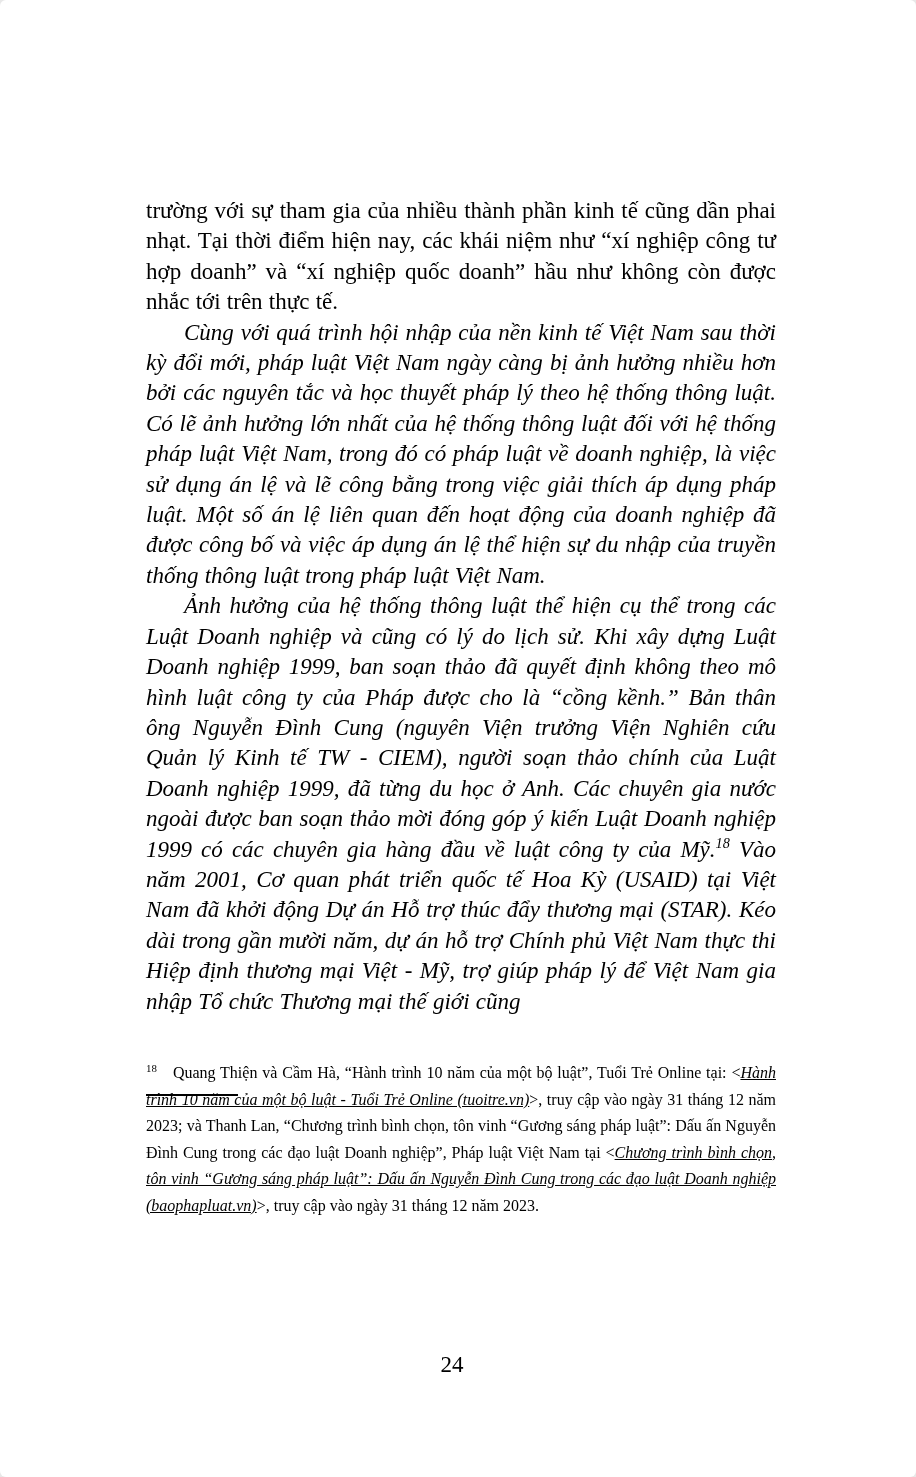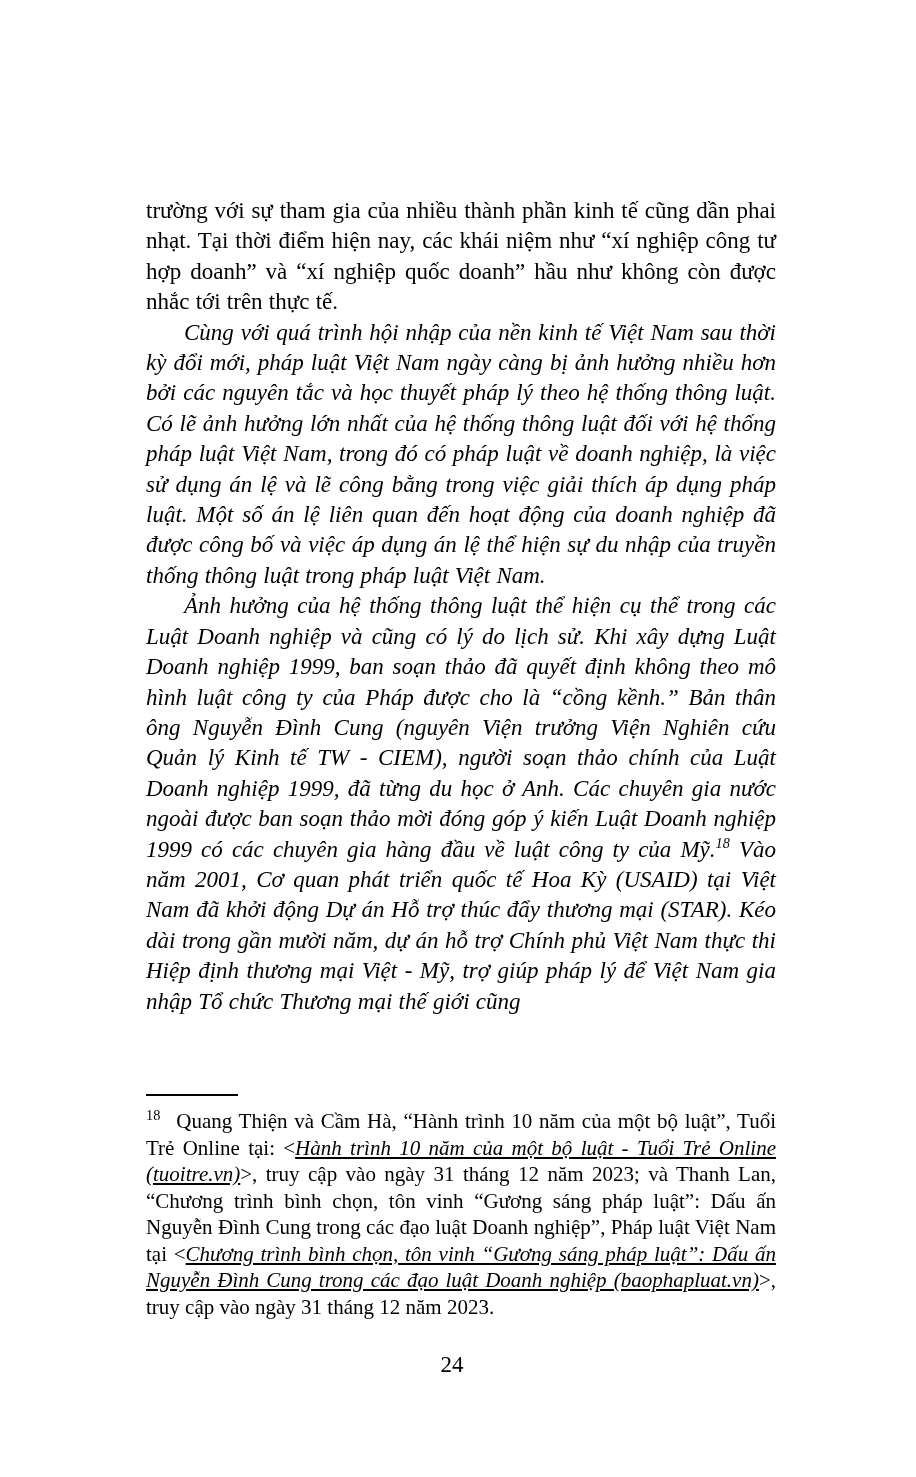--- a/index.html
+++ b/index.html
@@ -9,20 +9,21 @@
   }
   .page {
     position: relative;
     width: 916px;
     height: 1477px;
     margin: 0 auto;
     background: #ffffff;
     font-family: "Liberation Serif", serif;
     color: #000000;
     overflow: hidden;
+    border-radius: 6px;
   }
   .content {
     position: absolute;
     left: 146px;
     top: 196px;
     width: 630px;
   }
   .para {
     margin: 0;
     text-align: justify;
@@ -43,23 +44,23 @@
     position: absolute;
     left: 146px;
     top: 1094px;
     width: 92px;
     height: 0;
     border-top: 2px solid #000;
   }
   .footnote {
     position: absolute;
     left: 146px;
-    top: 1108px;
+    top: 1060px;
     width: 630px;
-    font-size: 21px;
+    font-size: 16px;
     line-height: 26.5px;
     text-align: justify;
   }
   .footnote sup.fn-ref {
     font-size: 0.68em;
   }
   .tab {
     display: inline-block;
     width: 16px;
   }

